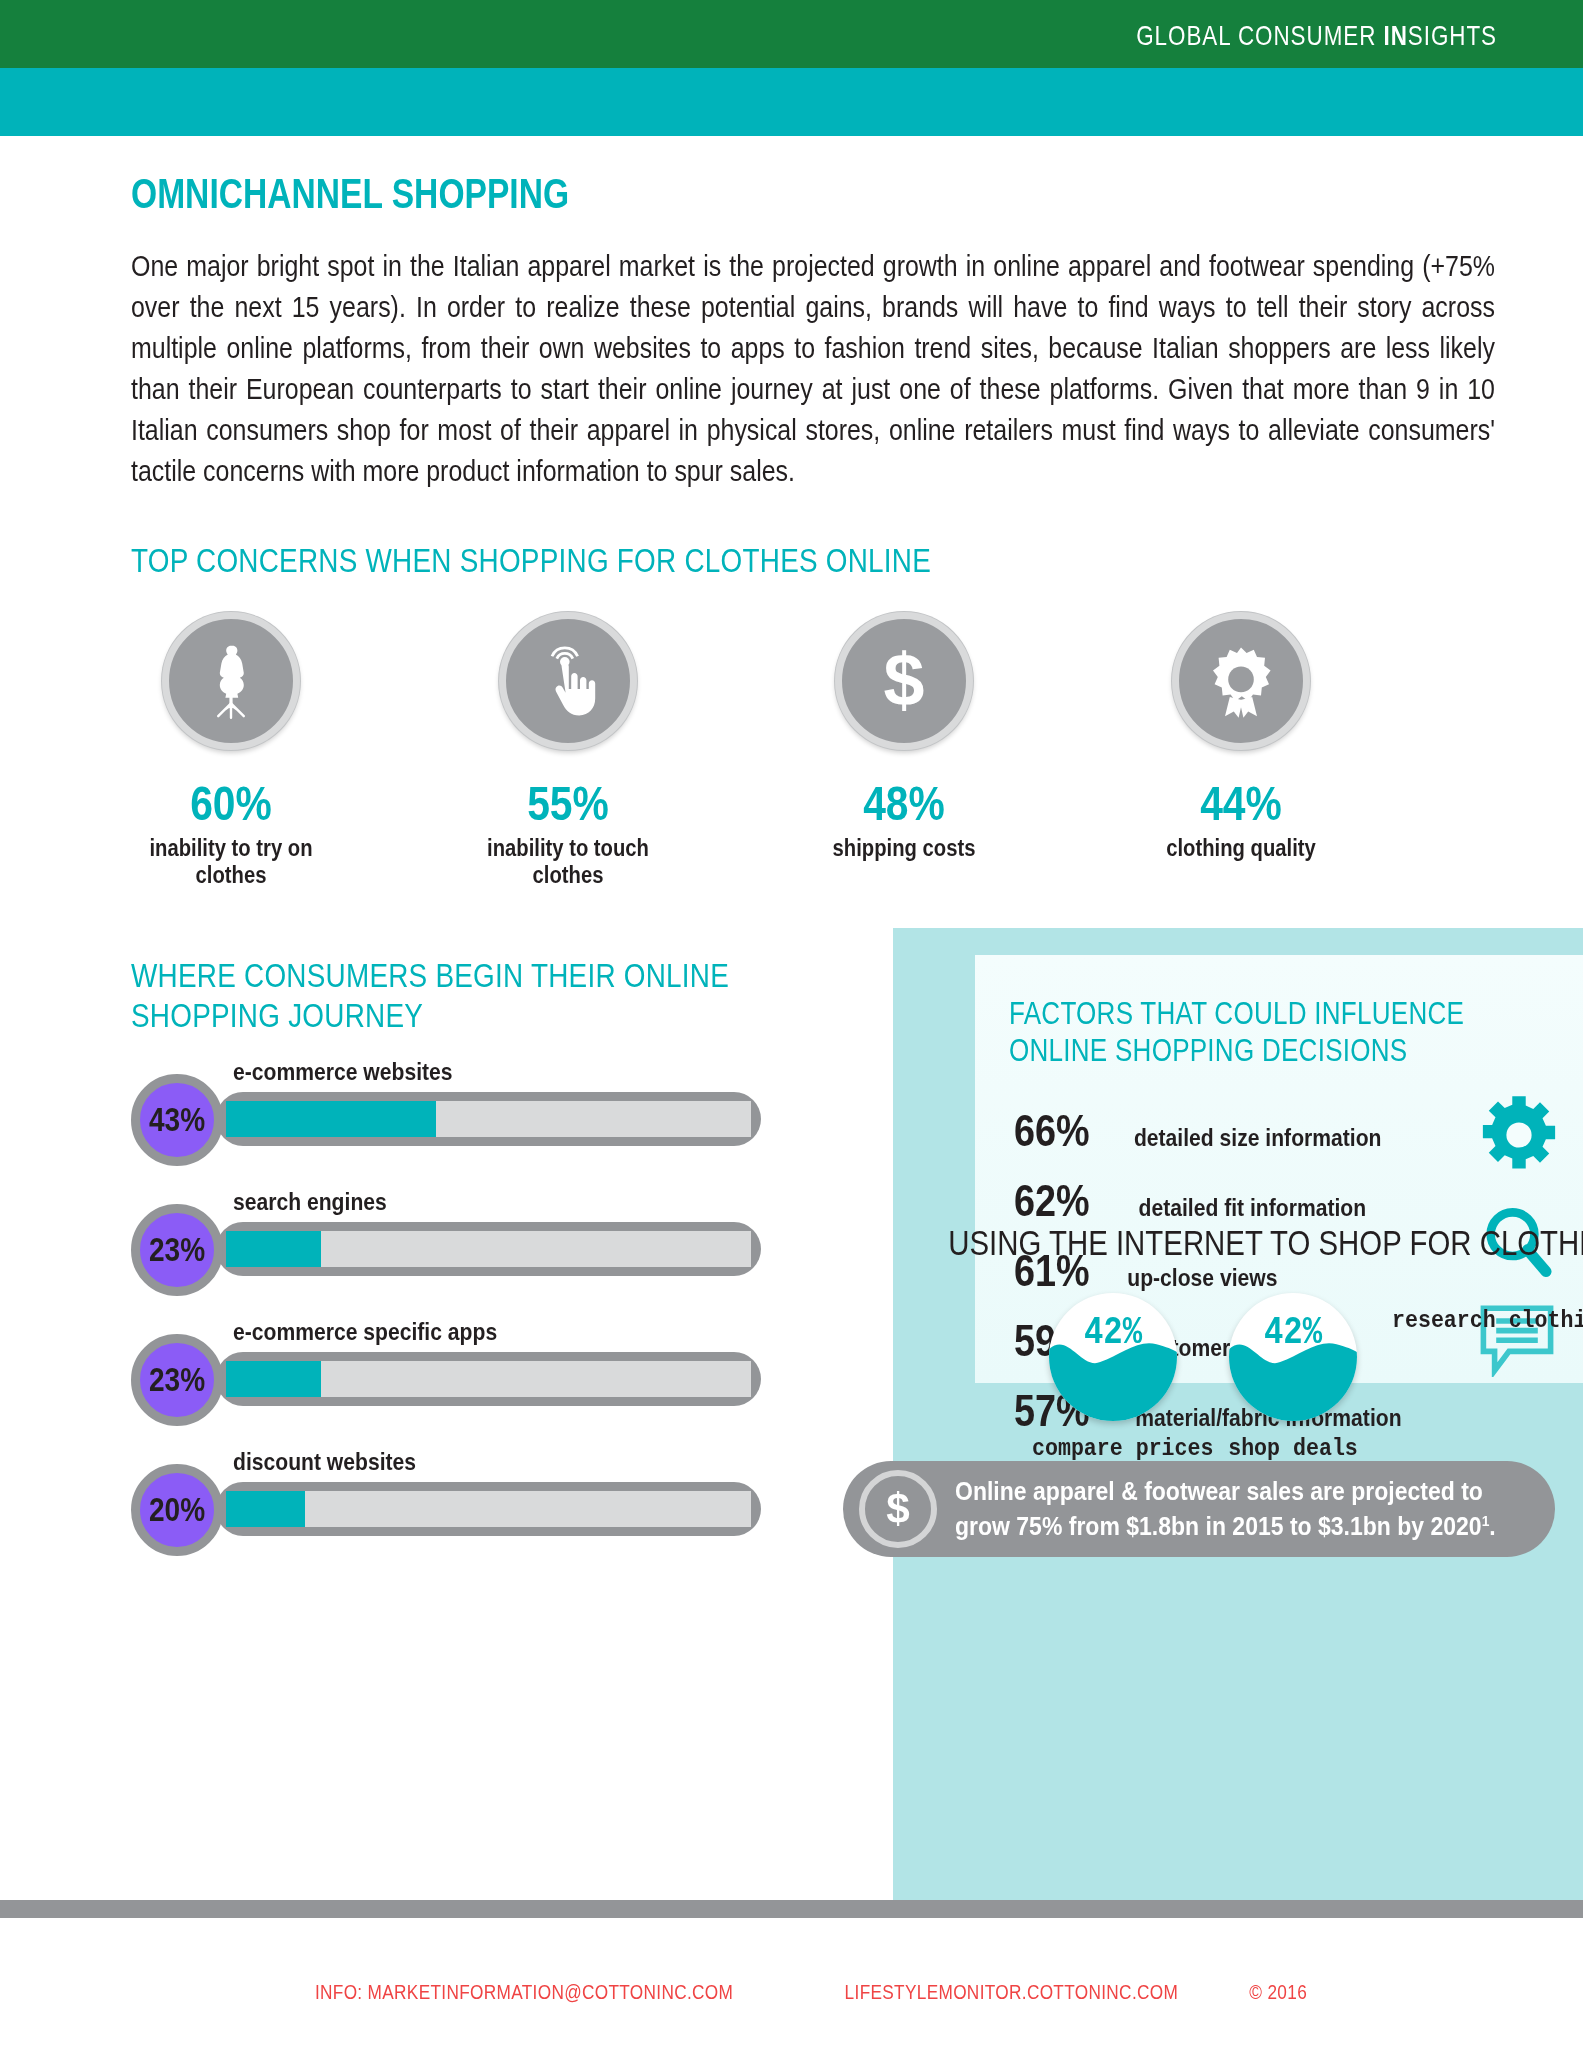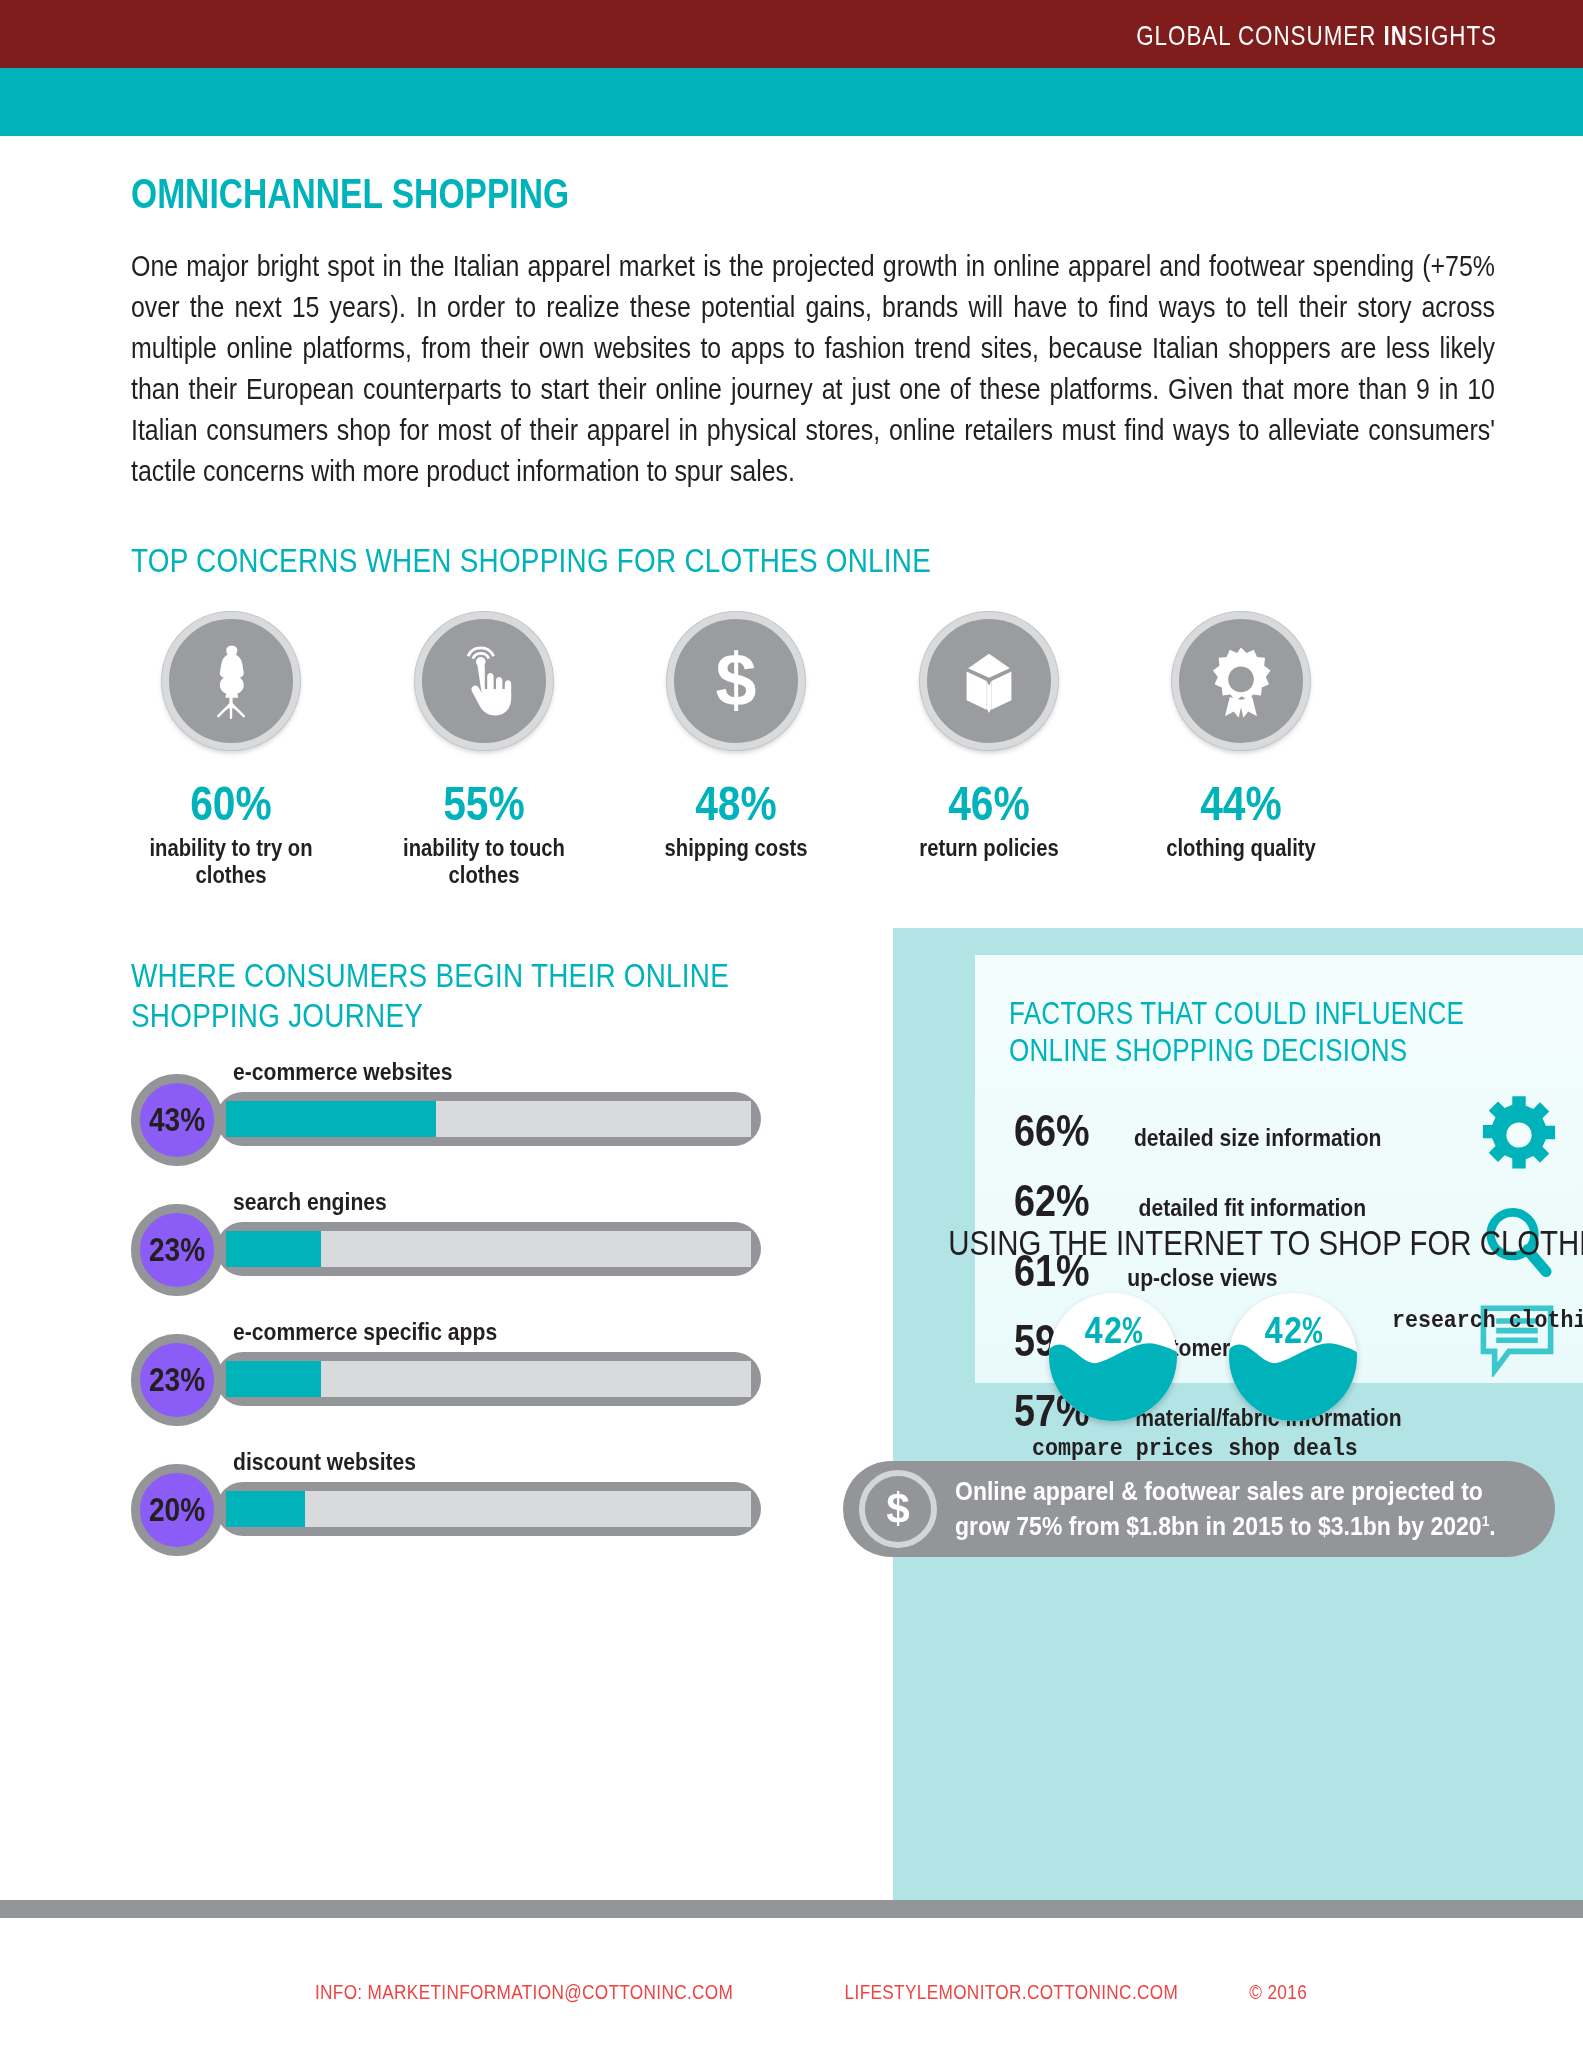--- a/index.html
+++ b/index.html
@@ -6,21 +6,21 @@
   html, body { background: #fff; }
   body {
     width: 1583px; height: 2048px;
     font-family: "Liberation Sans", sans-serif;
     position: relative; overflow: hidden;
   }
 
   
   .hdr-gray {
     position: absolute; left: 0; top: 0; width: 1583px; height: 72px;
-    background: #7f1d1d;
+    background: #15803d;
   }
   .hdr-gray-txt {
     position: absolute; right: 86px; top: 50%; transform: translateY(-50%);
     color: #fff; font-size: 28px; letter-spacing: 1.2px;
     font-family: "Liberation Sans Narrow", "Liberation Sans", sans-serif;
     transform: translateY(-50%) scaleX(0.80); transform-origin: right center;
     white-space: nowrap; font-weight: 400;
   }
   .hdr-gray-txt b { font-weight: 700; }
   .hdr-teal {
@@ -243,32 +243,20 @@
   <div class="concern">
     <div class="badge">
       <svg viewBox="0 0 100 100">
         <text x="50" y="80" font-family="Liberation Sans, sans-serif" font-size="92" font-weight="bold" fill="#ffffff" text-anchor="middle">$</text>
       </svg>
     </div>
     <div class="concern-pct">48%</div>
     <div class="concern-lbl">shipping costs</div>
   </div>
 
-  <div class="concern">
-    <div class="badge">
-      <svg viewBox="0 0 100 100">
-        <path fill="#ffffff" d="M50 16 L76 34 L50 46 L24 34 Z"></path>
-        <path fill="#ffffff" d="M22 38 L47 50 L47 86 L22 74 Z"></path>
-        <path fill="#ffffff" d="M78 38 L53 50 L53 86 L78 74 Z"></path>
-        <path fill="#ffffff" d="M47 50 L50 56 L53 50 L53 84 L50 90 L47 84 Z"></path>
-      </svg>
-    </div>
-    <div class="concern-pct">46%</div>
-    <div class="concern-lbl">return policies</div>
-  </div>
 
   <div class="concern">
     <div class="badge">
       <svg viewBox="0 0 100 100">
         <path fill="#ffffff" d="M50 8l7 7 9-4 4 9 10 1-1 10 8 6-6 8 4 9-9 4-1 10-10-1-6 8-8-6-8 6-6-8-10 1-1-10-9-4 4-9-6-8 8-6-1-10 10-1 4-9 9 4z"></path>
         <circle cx="50" cy="48" r="16" fill="#9a9c9f"></circle>
         <path fill="#ffffff" d="M36 70 L30 94 L41 88 L47 96 L52 74 Z"></path>
         <path fill="#ffffff" d="M64 70 L70 94 L59 88 L53 96 L48 74 Z"></path>
       </svg>
     </div>

